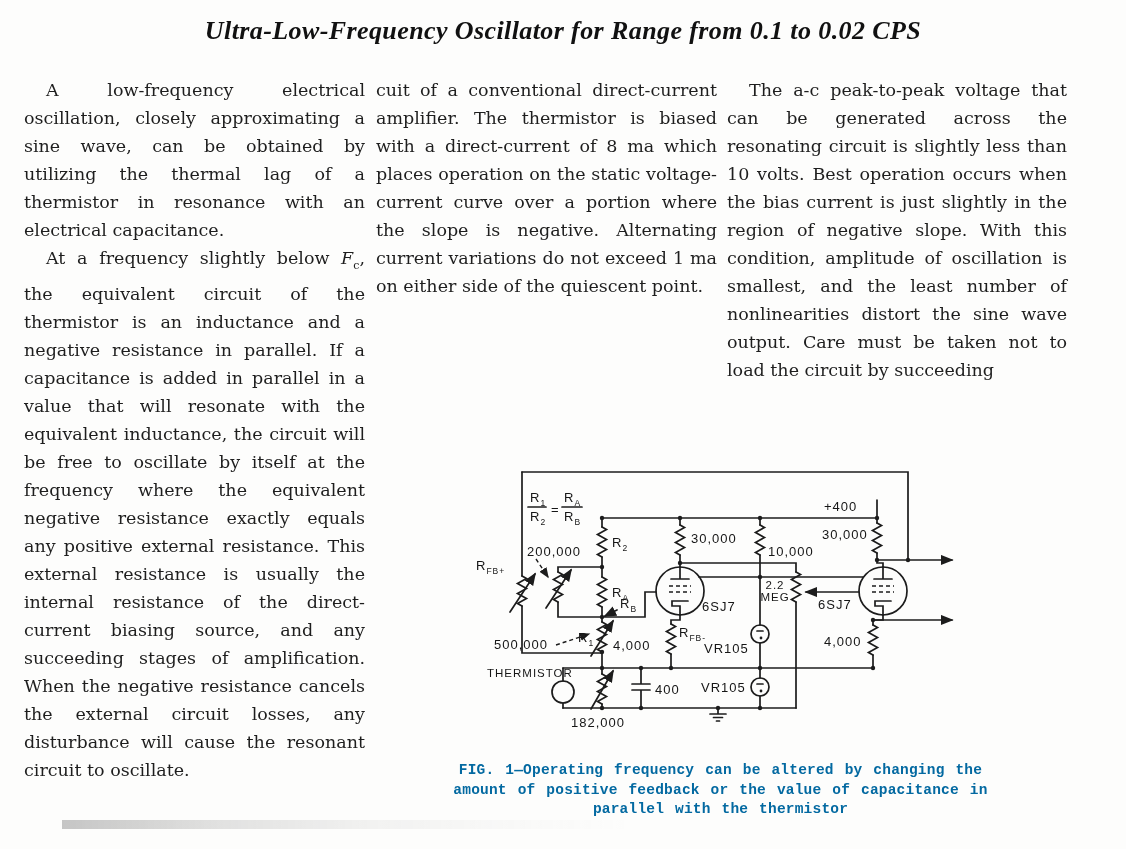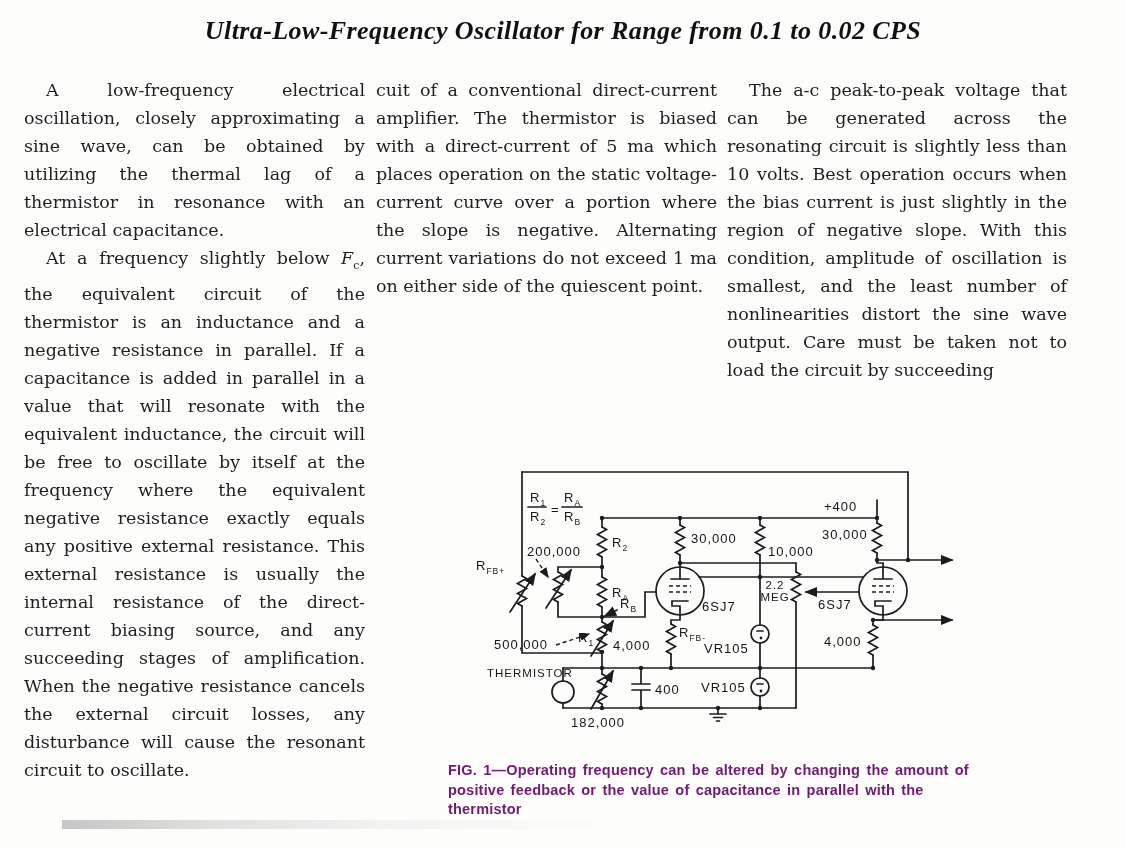--- a/index.html
+++ b/index.html
@@ -25,23 +25,23 @@
   .fsym sub{font-size:11px;}
   .circuit{position:absolute; left:450px; top:430px;}
   .w{fill:none; stroke:#1c1c1c; stroke-width:1.7; stroke-linecap:round;}
   .wd{fill:none; stroke:#1c1c1c; stroke-width:1.4; stroke-dasharray:4 3;}
   .gridln{fill:none; stroke:#1c1c1c; stroke-width:1.5; stroke-dasharray:4 3;}
   .dot{fill:#1c1c1c;}
   .lbl{font-family:"Liberation Sans",sans-serif; font-size:13px; letter-spacing:1px; fill:#161616;}
   .lbl .sub{font-size:8.5px;}
   .sm{font-size:11.5px;}
   .caption{
-    position:absolute; left:448px; top:761px; width:545px; 
-    font-family:Liberation Sans, sans-serif; font-weight:700; font-size:14.5px;
-    line-height:19.5px; letter-spacing:.2px; word-spacing:2px; color:#701a75;
+    position:absolute; left:448px; top:761px; width:545px; text-align:center;
+    font-family:Liberation Mono, monospace; font-weight:700; font-size:14.5px;
+    line-height:19.5px; letter-spacing:.2px; word-spacing:2px; color:#0369a1;
   }
   .smudge{
     position:absolute; left:62px; top:820px; width:570px; height:9px; opacity:.55;
     background:linear-gradient(90deg, rgba(70,70,70,.55), rgba(110,110,110,.35) 28%,
       rgba(140,140,140,.18) 55%, rgba(160,160,160,.10) 75%, rgba(180,180,180,0));
     filter:blur(.7px);
   }
 </style>
 </head>
 <body>
@@ -49,21 +49,21 @@
 <div class="page">
 
   <h1 class="title">Ultra-Low-Frequency Oscillator for Range from 0.1 to 0.02 CPS</h1>
 
   <div class="col col1">
     <p>A low-frequency electrical oscillation, closely approximating a sine wave, can be obtained by utilizing the thermal lag of a thermistor in resonance with an electrical capacitance.</p>
     <p><span>At a frequency slightly below </span><span class="fsym"><i>F</i><sub>c</sub></span><span>, the equivalent circuit of the thermistor is an inductance and a negative resistance in parallel. If a capacitance is added in parallel in a value that will resonate with the equivalent inductance, the circuit will be free to oscillate by itself at the frequency where the equivalent negative resistance exactly equals any positive external resistance. This external resistance is usually the internal resistance of the direct-current biasing source, and any succeeding stages of amplification. When the negative resistance cancels the external circuit losses, any disturbance will cause the resonant circuit to oscillate.</span></p>
   </div>
 
   <div class="col col2">
-    <p class="noindent">cuit of a conventional direct-current amplifier. The thermistor is biased with a direct-current of 5 ma which places operation on the static voltage-current curve over a portion where the slope is negative. Alternating current variations do not exceed 1 ma on either side of the quiescent point.</p>
+    <p class="noindent">cuit of a conventional direct-current amplifier. The thermistor is biased with a direct-current of 8 ma which places operation on the static voltage-current curve over a portion where the slope is negative. Alternating current variations do not exceed 1 ma on either side of the quiescent point.</p>
   </div>
 
   <div class="col col3">
     <p>The a-c peak-to-peak voltage that can be generated across the resonating circuit is slightly less than 10 volts. Best operation occurs when the bias current is just slightly in the region of negative slope. With this condition, amplitude of oscillation is smallest, and the least number of nonlinearities distort the sine wave output. Care must be taken not to load the circuit by succeeding</p>
   </div>
 
   <svg class="circuit" width="676" height="335" viewBox="450 430 676 335" xmlns="http://www.w3.org/2000/svg">
     <defs>
       <marker id="ah" markerWidth="9" markerHeight="8" refX="6.5" refY="3" orient="auto">
         <path d="M0,0 L7.5,3 L0,6 Z" fill="#1c1c1c"></path>

